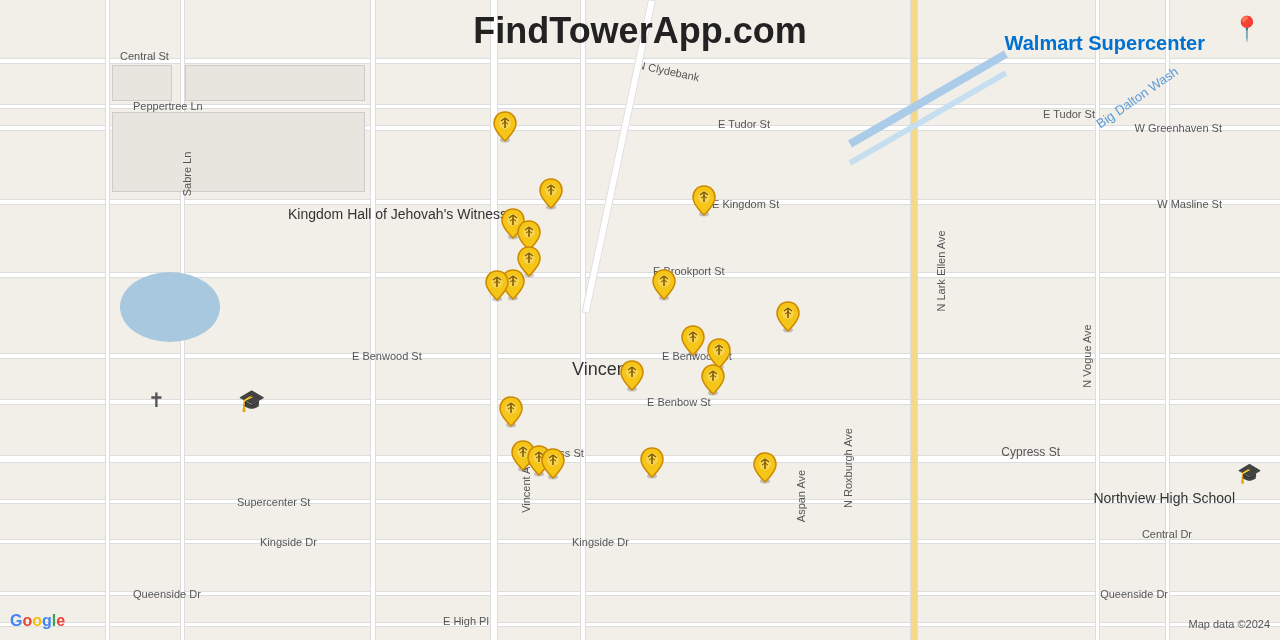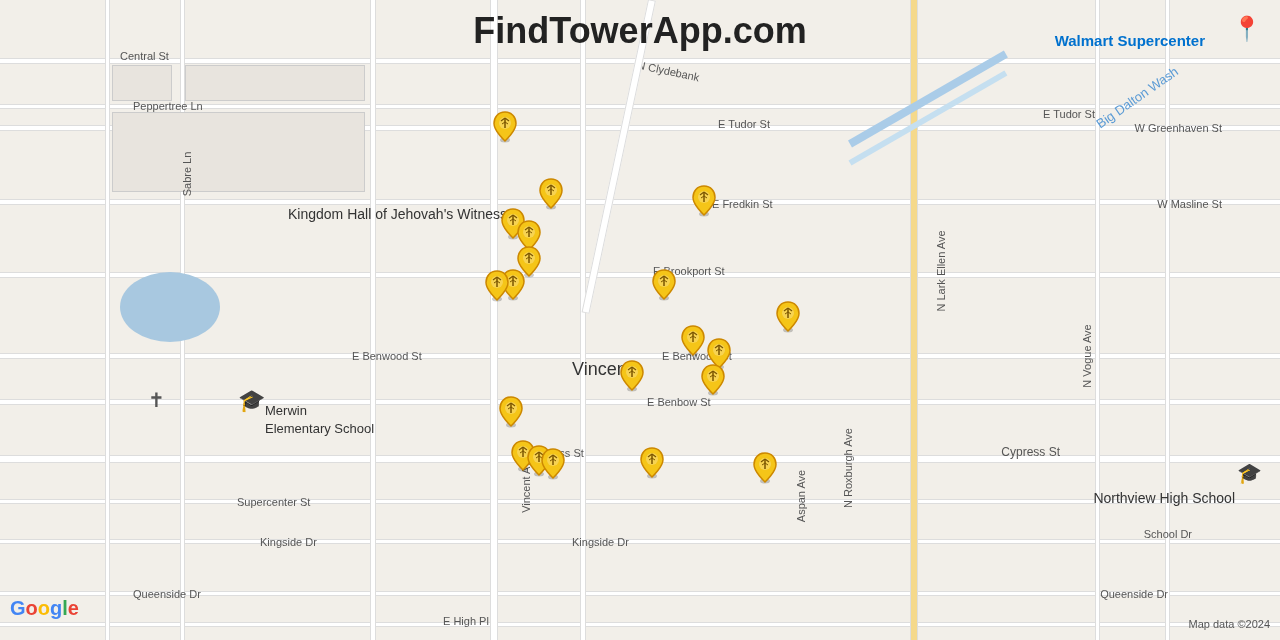--- a/index.html
+++ b/index.html
@@ -116,75 +116,74 @@
   <div style="position:absolute;top:160px;left:850px;width:180px;height:6px;background:#c5dff0;transform:rotate(-30deg);transform-origin:left center;"></div>
 
   <div class="lake" style="top:272px;left:120px;width:100px;height:70px;"></div>
 
   <div style="position:absolute;top:65px;left:112px;width:60px;height:36px;background:#e8e4de;border:1px solid #ccc;"></div>
   <div style="position:absolute;top:65px;left:185px;width:180px;height:36px;background:#e8e4de;border:1px solid #ccc;"></div>
   <div style="position:absolute;top:112px;left:112px;width:253px;height:80px;background:#e8e4de;border:1px solid #ccc;"></div>
 
   <div class="app-title">FindTowerApp.com</div>
 
-  <div style="position:absolute;top:32px;right:75px;font-size:15px;font-weight:bold;color:#0071ce;font-family:Arial,sans-serif;z-index:10;">Walmart Supercenter</div>
+  <div style="position:absolute;top:32px;right:75px;font-size:20px;font-weight:bold;color:#0071ce;font-family:Arial,sans-serif;z-index:10;">Walmart Supercenter</div>
 
   <div style="position:absolute;top:15px;right:18px;font-size:24px;z-index:30;color:#0071ce;">📍</div>
 
   <div class="dalton-wash">Big Dalton Wash</div>
 
   <div style="position:absolute;top:205px;left:288px;font-size:14px;color:#333;font-family:Arial,sans-serif;line-height:1.4;z-index:10;">
     <span>Kingdom Hall of Jehovah's Witnesses</span>
   </div>
 
   <div style="position:absolute;top:218px;left:517px;font-size:20px;color:#555;z-index:20;">✝</div>
 
 
   <div style="position:absolute;top:388px;left:148px;font-size:20px;color:#555;z-index:10;">✝</div>
 
   <div style="position:absolute;top:388px;left:238px;font-size:22px;z-index:10;">🎓</div>
 
-  <div style="position:absolute;top:402px;left:265px;font-size:13px;color:#333;font-family:Arial,sans-serif;line-height:1.4;z-index:10;">Merwin<br>Elementary School</div>
 
   <div style="position:absolute;top:315px;left:572px;font-size:18px;color:#333;font-family:Arial,sans-serif;z-index:10;margin-top:44px;">Vincent</div>
 
   <div style="position:absolute;top:490px;right:45px;font-size:14px;color:#333;font-family:Arial,sans-serif;z-index:10;text-align:right;">Northview High School</div>
   <div style="position:absolute;top:461px;right:18px;font-size:20px;z-index:10;">🎓</div>
 
   <div style="position:absolute;top:445px;right:220px;font-size:12px;color:#555;font-family:Arial,sans-serif;z-index:10;">Cypress St</div>
 
   <div class="road-label" style="top:50px;left:120px;">Central St</div>
   <div class="road-label" style="top:100px;left:133px;">Peppertree Ln</div>
   <div class="road-label" style="top:118px;left:718px;">E Tudor St</div>
   <div class="road-label" style="top:108px;right:185px;">E Tudor St</div>
-  <div class="road-label" style="top:198px;left:712px;">E Fredkin St</div>
+  <div class="road-label" style="top:198px;left:712px;">E Kingdom St</div>
   <div class="road-label" style="top:198px;right:58px;">W Masline St</div>
   <div class="road-label" style="top:265px;left:653px;">E Brookport St</div>
   <div class="road-label" style="top:350px;left:352px;">E Benwood St</div>
   <div class="road-label" style="top:350px;left:662px;">E Benwood St</div>
   <div class="road-label" style="top:396px;left:647px;">E Benbow St</div>
   <div class="road-label" style="top:447px;left:530px;">Cypress St</div>
   <div class="road-label" style="top:496px;left:237px;">Supercenter St</div>
   <div class="road-label" style="top:536px;left:260px;">Kingside Dr</div>
   <div class="road-label" style="top:536px;left:572px;">Kingside Dr</div>
   <div class="road-label" style="top:588px;left:133px;">Queenside Dr</div>
   <div class="road-label" style="top:588px;right:112px;">Queenside Dr</div>
   <div class="road-label" style="top:615px;left:443px;">E High Pl</div>
-  <div class="road-label" style="top:528px;right:88px;">School Dr</div>
+  <div class="road-label" style="top:528px;right:88px;">Central Dr</div>
   <div class="road-label" style="top:122px;right:58px;">W Greenhaven St</div>
 
   <div class="road-label" style="top:168px;left:165px;transform:rotate(-90deg);transform-origin:center;">Sabre Ln</div>
   <div class="road-label" style="top:265px;left:900px;transform:rotate(-90deg);transform-origin:center;white-space:nowrap;">N Lark Ellen Ave</div>
   <div class="road-label" style="top:350px;right:162px;transform:rotate(-90deg);transform-origin:center;">N Vogue Ave</div>
   <div class="road-label" style="top:490px;left:775px;transform:rotate(-90deg);transform-origin:center;">Aspan Ave</div>
   <div class="road-label" style="top:462px;left:808px;transform:rotate(-90deg);transform-origin:center;">N Roxburgh Ave</div>
   <div class="road-label" style="top:478px;left:497px;transform:rotate(-90deg);transform-origin:center;">Vincent Ave</div>
   <div class="road-label" style="top:65px;left:637px;transform:rotate(12deg);transform-origin:center;">N Clydebank</div>
 
-  <div style="position:absolute;bottom:20px;left:10px;font-size:20px;font-family:Arial,sans-serif;font-weight:bold;z-index:10;">
+  <div style="position:absolute;bottom:10px;left:10px;font-size:16px;font-family:Arial,sans-serif;font-weight:bold;z-index:10;">
     <span style="color:#4285f4;">G</span><span style="color:#ea4335;">o</span><span style="color:#fbbc05;">o</span><span style="color:#4285f4;">g</span><span style="color:#34a853;">l</span><span style="color:#ea4335;">e</span>
   </div>
 
   <div style="position:absolute;bottom:10px;right:10px;font-size:11px;color:#555;z-index:10;">Map data ©2024</div>
 
 <svg style="position:absolute;top:111px;left:492px;width:26px;height:32px;z-index:20;" viewBox="0 0 26 32">
       <ellipse cx="13" cy="29" rx="5" ry="2.5" fill="rgba(0,0,0,0.2)"></ellipse>
       <path d="M13 1 C6 1 2 6.5 2 12.5 C2 20 13 30 13 30 C13 30 24 20 24 12.5 C24 6.5 20 1 13 1Z" fill="#f5c518" stroke="#cc8800" stroke-width="1.5"></path>
       <circle cx="13" cy="12" r="6" fill="rgba(255,255,255,0.25)"></circle>
       <line x1="13" y1="7" x2="13" y2="17" stroke="#7a5500" stroke-width="1.5"></line>

